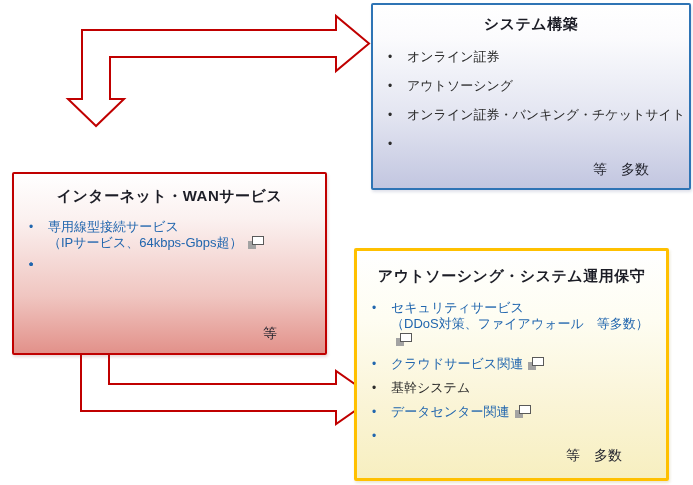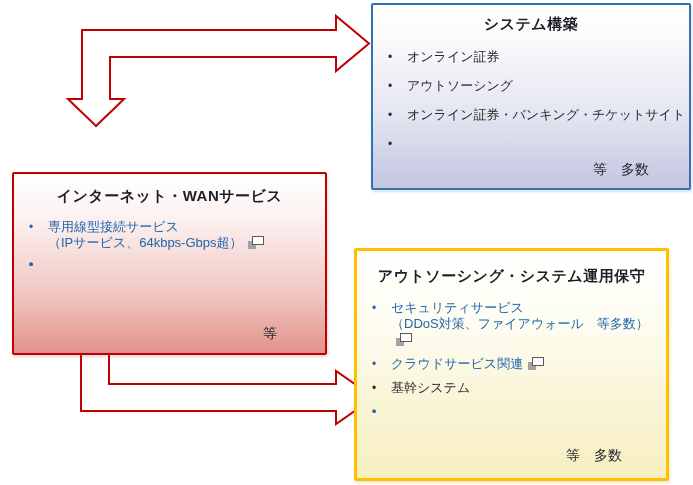--- a/index.html
+++ b/index.html
@@ -93,19 +93,19 @@
       </ul>
     <div class="etc">等</div>
   </section>
 
   <section class="box yellow">
     <h2>アウトソーシング・システム運用保守</h2>
     <ul>
         <li class="link"><span class="bullet">•</span><span class="item-text">セキュリティサービス<br>（DDoS対策、ファイアウォール　等多数）<span class="nw-icon"><i class="back"></i><i class="front"></i></span></span></li>
         <li class="link"><span class="bullet">•</span><span class="item-text">クラウドサービス関連<span class="nw-icon"><i class="back"></i><i class="front"></i></span></span></li>
         <li><span class="bullet">•</span><span class="item-text">基幹システム</span></li>
-        <li class="link"><span class="bullet">•</span></li>
+        <li class="link"><span class="bullet">•</span><span class="item-text">データセンター関連<span class="nw-icon"><i class="back"></i><i class="front"></i></span></span></li>
         <li class="link"><span class="bullet">•</span></li>
       </ul>
     <div class="etc">等　多数</div>
   </section>
 
 </div>
 
 </body></html>

